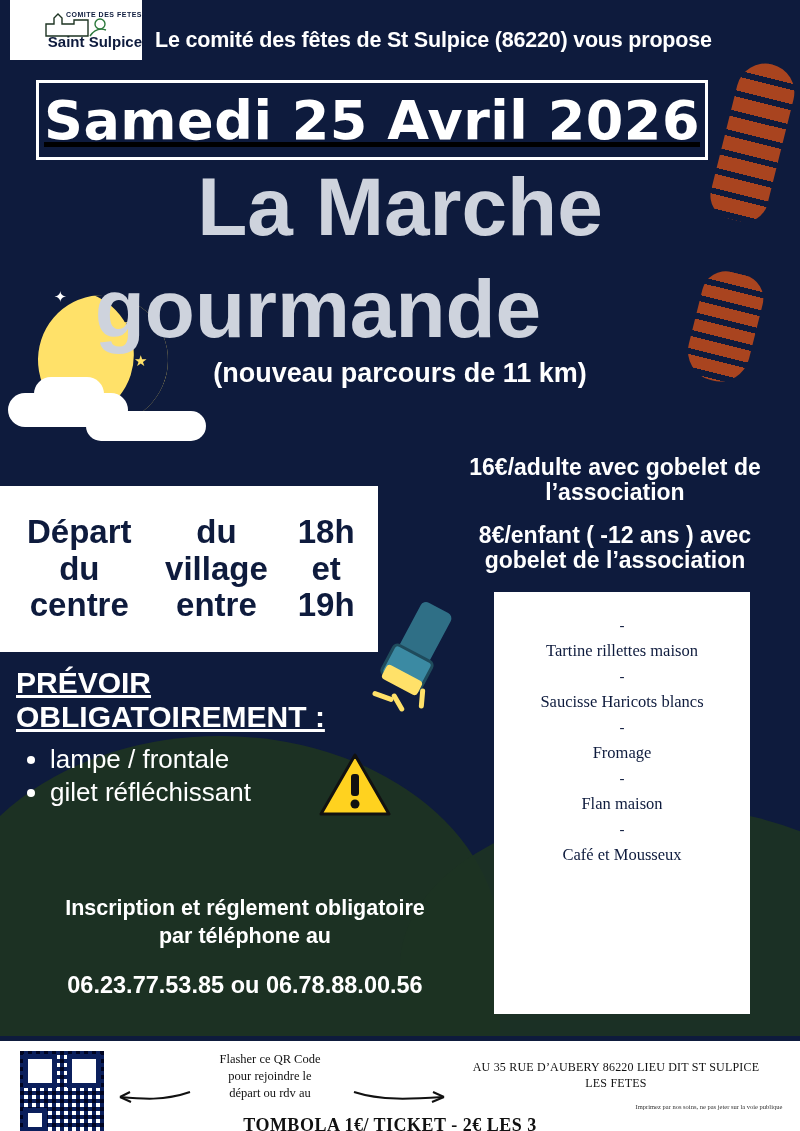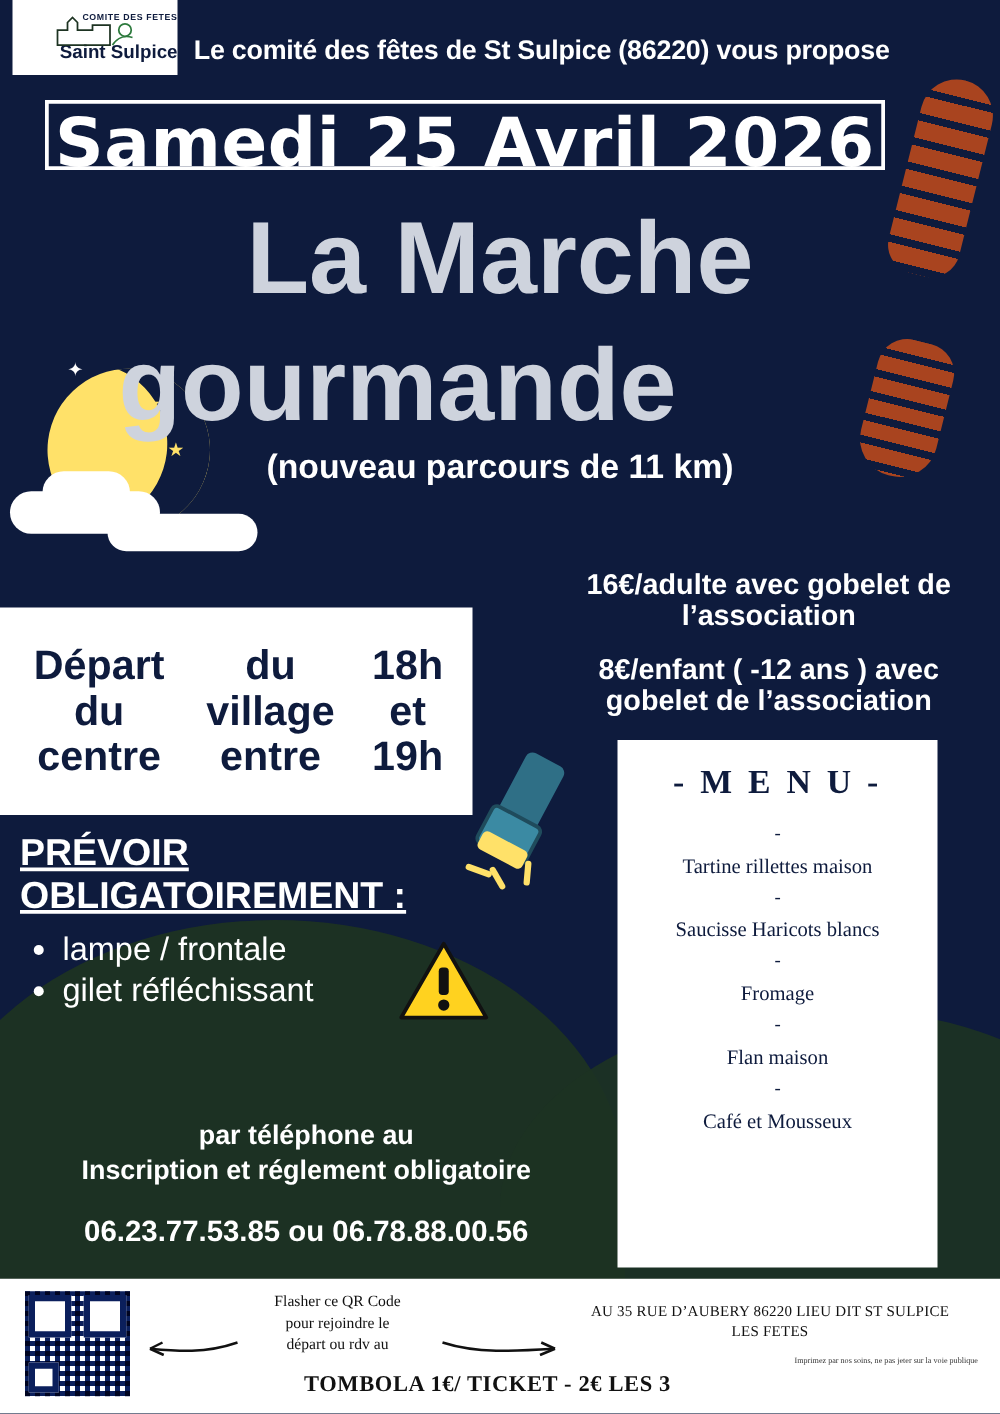--- a/index.html
+++ b/index.html
@@ -101,23 +101,23 @@
   .intro {
     position: absolute; left: 155px; top: 28px;
     width: 630px;
     color: #ffffff;
     font-size: 21.5px;
     font-weight: bold;
     letter-spacing: -.2px;
   }
   .date-box {
     position: absolute; left: 36px; top: 80px;
-    width: 672px; height: 56px;
+    width: 672px; height: 80px;
     border: 3px solid #ffffff;
-    display: flex; justify-content: center;
+    display: flex; align-items: center; justify-content: center; text-decoration: underline;
   }
   .date-box span {
     color: #ffffff;
     font-size: 54px;
     font-weight: bold;
     letter-spacing: .5px;
     font-family: "DejaVu Sans", sans-serif;
   }
   .title1 {
     position: absolute; left: 0; top: 168px; width: 800px;
@@ -224,21 +224,21 @@
     font-size: 21.5px; font-weight: bold; line-height: 1.3;
   }
   .phones {
     position: absolute; left: 0; top: 972px; width: 490px;
     color: #ffffff; text-align: center;
     font-size: 23.5px; font-weight: bold;
   }
   
   .footer {
     position: absolute; left: 0; bottom: 0;
-    width: 800px; height: 108px;
+    width: 800px; height: 90px;
     background: #ffffff;
     color: #111111;
   }
   .qr {
     position: absolute; left: 20px; top: 10px;
     width: 84px; height: 84px;
     background:
       repeating-linear-gradient(90deg, #0b1f5c 0 4px, #fff 4px 8px),
       repeating-linear-gradient(#0b1f5c 0 4px, #fff 4px 8px);
     background-blend-mode: multiply;
@@ -325,21 +325,20 @@
   <div class="depart-box">
     <div>Départ du centre</div>
     <div>du village entre</div>
     <div>18h et 19h</div>
   </div>
 
   <div class="price1">16€/adulte avec gobelet de l’association</div>
   <div class="price2">8€/enfant ( -12 ans ) avec gobelet de l’association</div>
 
   <div class="menu-box">
-    <div class="menu-title">- M E N U -</div>
     <div class="menu-sep">-</div>
     <div class="menu-item">Tartine rillettes maison</div>
     <div class="menu-sep">-</div>
     <div class="menu-item">Saucisse Haricots blancs</div>
     <div class="menu-sep">-</div>
     <div class="menu-item">Fromage</div>
     <div class="menu-sep">-</div>
     <div class="menu-item">Flan maison</div>
     <div class="menu-sep">-</div>
     <div class="menu-item">Café et Mousseux</div>
@@ -367,22 +366,22 @@
 
   <div class="warn">
     <svg viewBox="0 0 74 66">
       <path d="M37 3 L71 62 L3 62 Z" fill="#ffd21f" stroke="#111" stroke-width="3" stroke-linejoin="round"></path>
       <rect x="33" y="22" width="8" height="22" rx="3" fill="#111"></rect>
       <circle cx="37" cy="52" r="4.5" fill="#111"></circle>
     </svg>
   </div>
 
   <div class="inscription">
+    <div>Inscription et réglement obligatoire</div>
     <div>par téléphone au</div>
-    <div>Inscription et réglement obligatoire</div>
   </div>
   <div class="phones">06.23.77.53.85  ou  06.78.88.00.56</div>
 
   <div class="footer">
     <div class="qr">
       <div class="qr-inner"></div>
     </div>
 
     <div class="flash-text">
       <div>Flasher ce QR Code</div>

